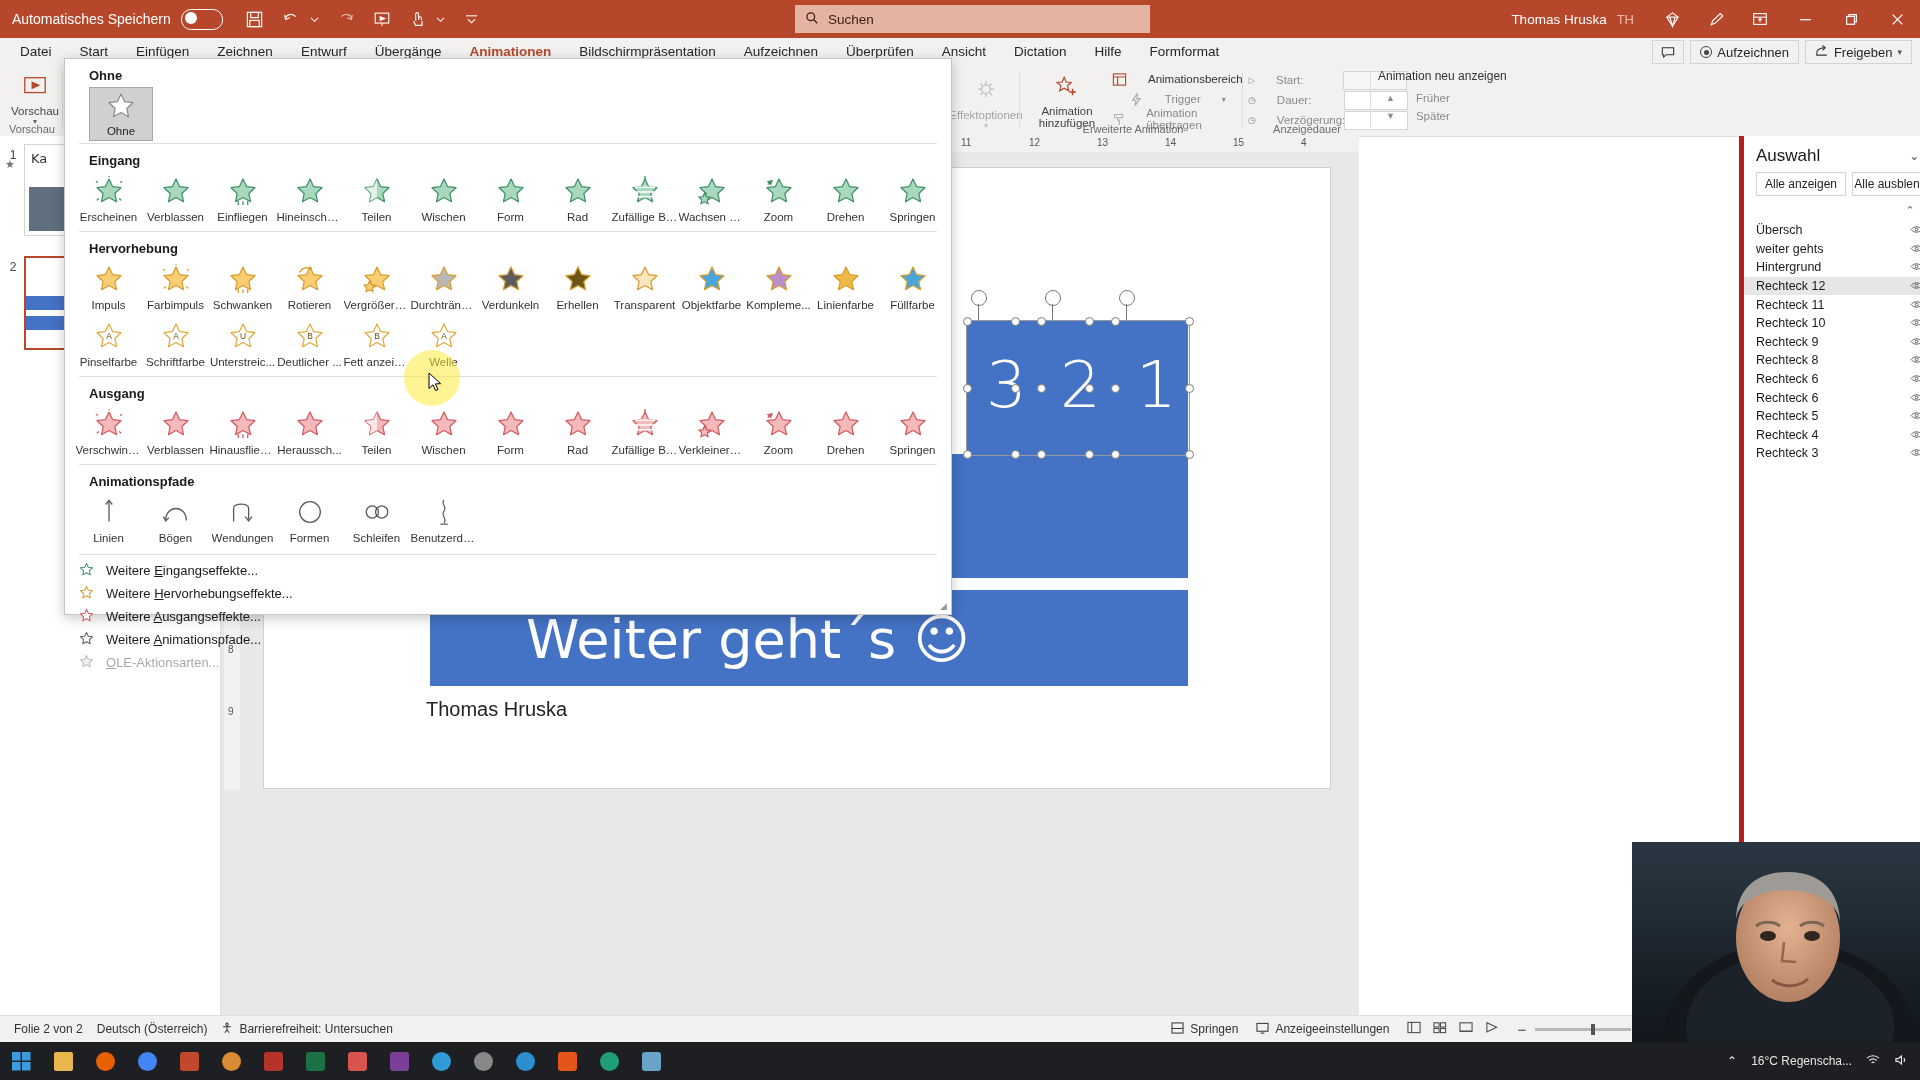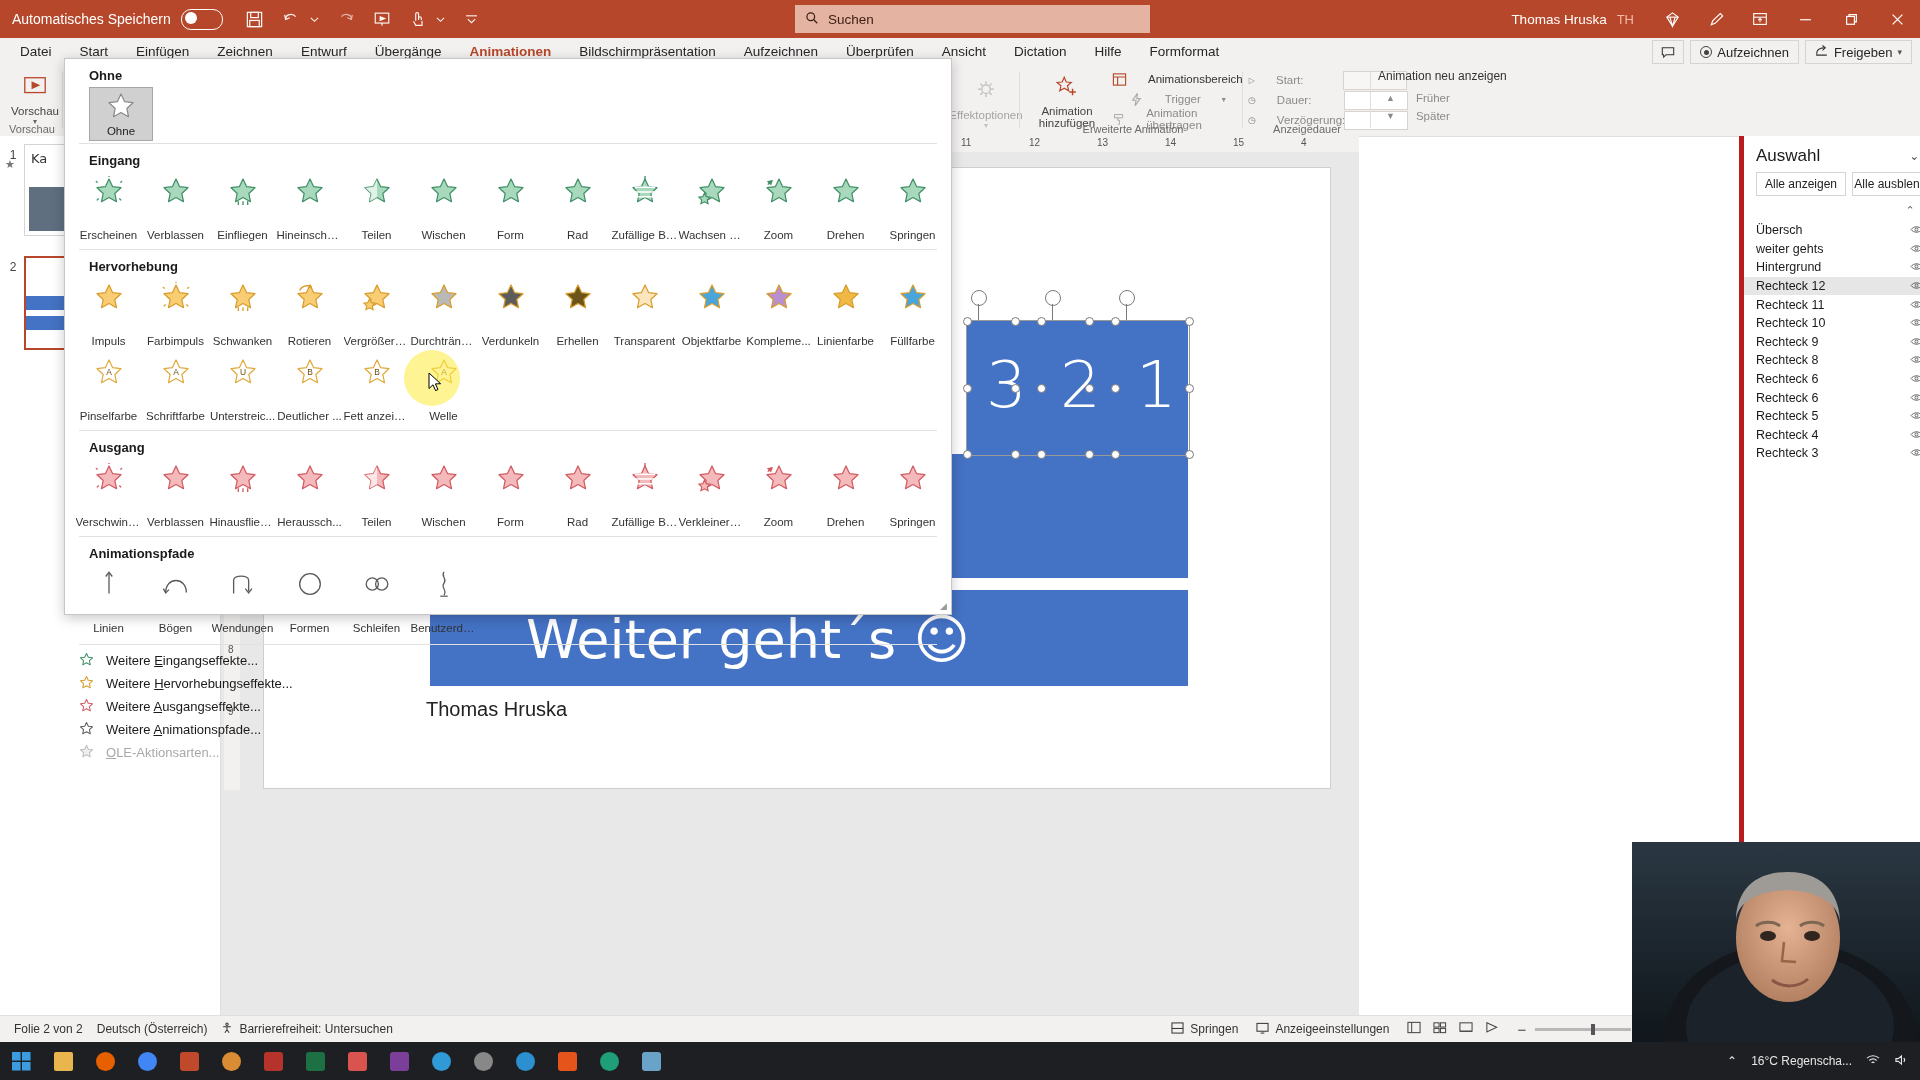--- a/index.html
+++ b/index.html
@@ -97,21 +97,21 @@
   .tb-item{width:42px;height:38px;display:flex;align-items:center;justify-content:center;}
   .tbsq{width:19px;height:19px;border-radius:3px;}
   .tray{margin-left:auto;display:flex;align-items:center;gap:14px;color:#e6e6e6;font-size:12px;padding-right:12px;}
 
   
   .gallery{position:absolute;left:64px;top:58px;width:886px;height:555px;background:#fff;
     border:1px solid #c8c6c4;box-shadow:0 3px 12px rgba(0,0,0,.22);}
   .g-secthead{font-size:13px;font-weight:bold;color:#1a1a1a;padding:9px 0 4px 24px;}
   .g-row{display:flex;padding-left:10px;}
   .g-item{width:67px;display:flex;flex-direction:column;align-items:center;padding:4px 0 6px 0;}
-  .g-item .lbl{font-size:11.5px;color:#333;margin-top:20px;max-width:66px;overflow:hidden;white-space:nowrap;text-overflow:ellipsis;text-align:center;}
+  .g-item .lbl{font-size:11.5px;color:#333;margin-top:2px;max-width:66px;overflow:hidden;white-space:nowrap;text-overflow:ellipsis;text-align:center;}
   .g-none{width:62px;height:52px;margin:0 0 0 24px;background:#d0d0d0;border:1px solid #a6a6a6;
     display:flex;flex-direction:column;align-items:center;justify-content:center;}
   .g-none .lbl{font-size:11.5px;color:#222;margin-top:1px;}
   .g-div{height:1px;background:#e3e1df;margin:2px 14px 0 14px;}
   .g-more{display:flex;align-items:center;gap:12px;height:23px;padding-left:14px;font-size:13px;color:#1a1a1a;}
   .g-more.dis{color:#a9a9a9;}
   .g-more u{text-decoration:underline;}
   .hl-ring{position:absolute;width:56px;height:56px;border-radius:50%;background:rgba(255,235,60,.55);}
 
   

